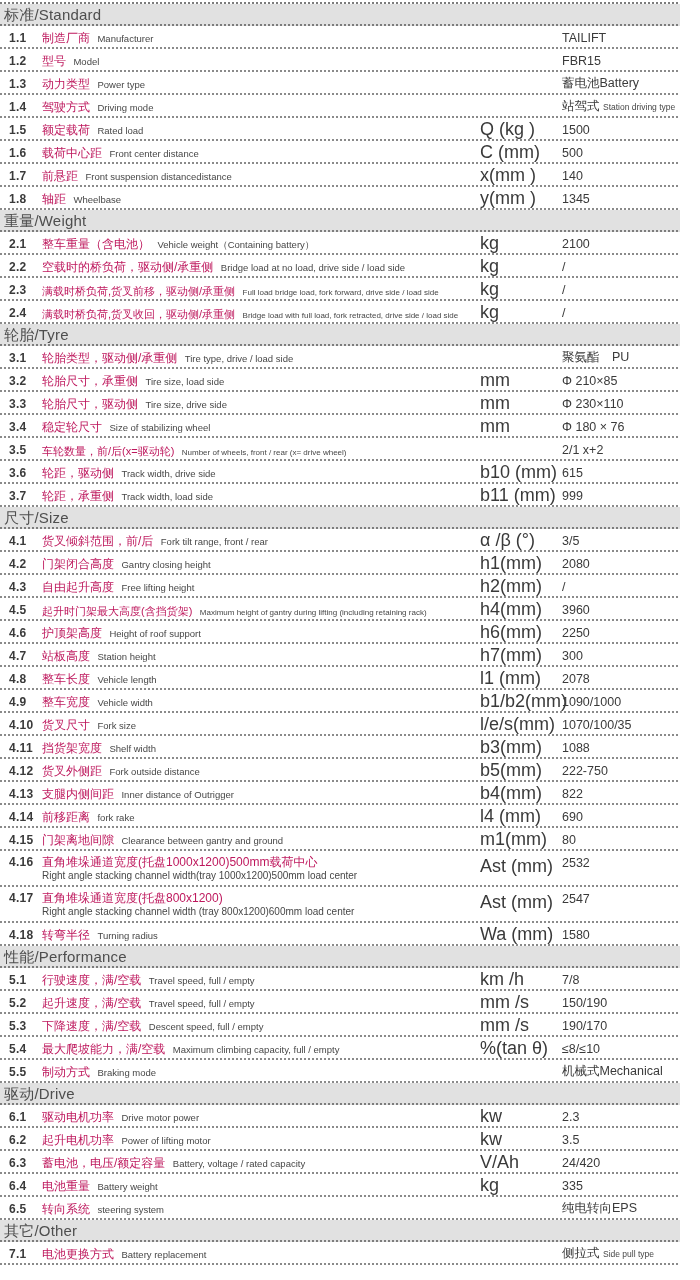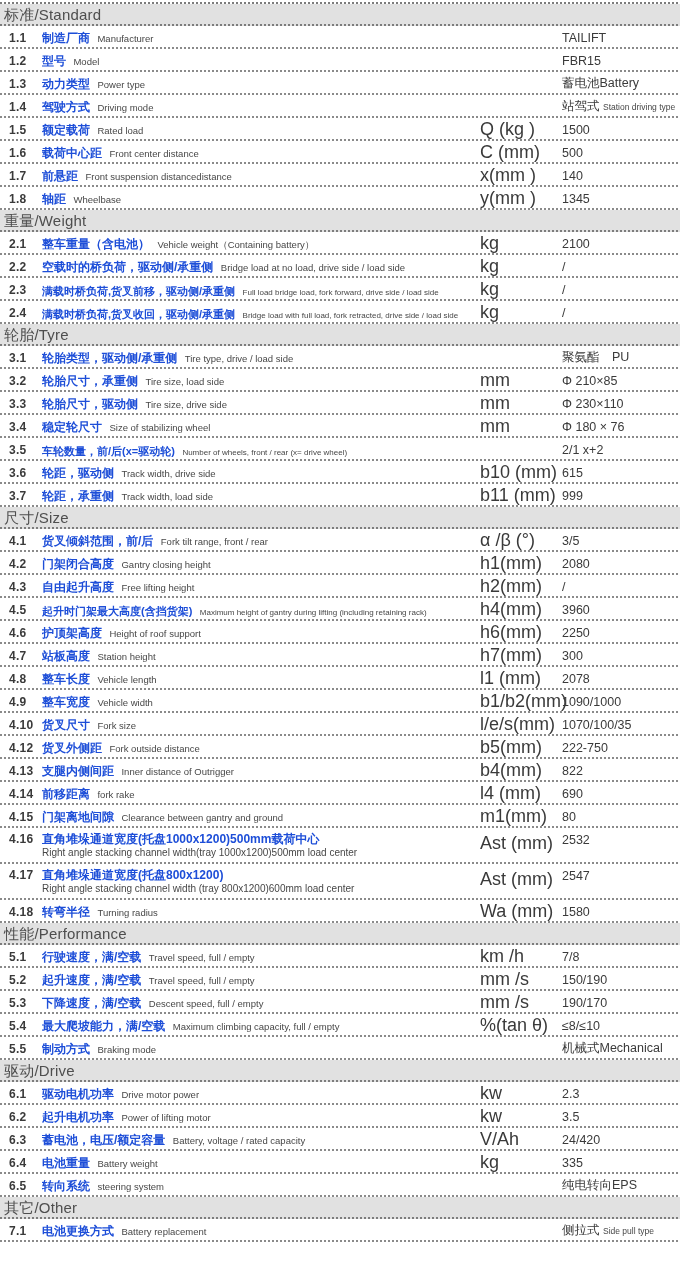--- a/index.html
+++ b/index.html
@@ -13,21 +13,21 @@
       background:repeating-linear-gradient(90deg,#7c7c7c 0 2px,transparent 2px 4px); }
   .section-title { font-size:15px; color:#4e4e4e; letter-spacing:0.2px; }
 
   .row { position:relative; display:flex; align-items:center; min-height:23px; box-sizing:border-box; }
   .row::after { content:""; position:absolute; left:0; right:0; bottom:0; height:2px;
       background:repeating-linear-gradient(90deg,#8a8a8a 0 2px,transparent 2px 4px); }
 
   .cell { display:block; }
   .num { flex:none; width:33px; padding-left:9px; font-size:12px; font-weight:700; color:#3a3a3a; letter-spacing:0.3px; }
   .label { flex:1 1 auto; min-width:0; white-space:nowrap; overflow:hidden; }
-  .zh { font-size:12px; font-weight:700; color:#1d4ed8; }
+  .zh { font-size:12px; font-weight:400; color:#be185d; }
   .en { font-size:9.5px; font-weight:400; color:#474747; margin-left:3px; }
   .compact .zh { font-size:11px; }
   .compact .en { font-size:8px; }
   .unit { flex:none; width:82px; font-size:18px; color:#3a3a3a; }
   .value { flex:none; width:118px; font-size:12.5px; color:#3a3a3a; white-space:nowrap; }
   .val-small { font-size:8.5px; color:#474747; }
 
   .row.multi { min-height:36px; align-items:flex-start; padding-top:4px;justify-content:space-between; }
   .row.multi .label { white-space:normal; }
   .row.multi .zh { display:block; line-height:15px; font-size:12px; }
@@ -425,20 +425,32 @@
       <span class="zh">货叉尺寸</span>
       <span class="en">Fork size</span>
     </span>
     <span class="cell unit">l/e/s(mm)</span>
     <span class="cell value">
       <span class="val-main">1070/100/35</span>
       <span class="val-small"></span>
     </span>
   </div>
 
+  <div class="row">
+    <span class="cell num">4.11</span>
+    <span class="cell label">
+      <span class="zh">挡货架宽度</span>
+      <span class="en">Shelf width</span>
+    </span>
+    <span class="cell unit">b3(mm)</span>
+    <span class="cell value">
+      <span class="val-main">1088</span>
+      <span class="val-small"></span>
+    </span>
+  </div>
 
   <div class="row">
     <span class="cell num">4.12</span>
     <span class="cell label">
       <span class="zh">货叉外侧距</span>
       <span class="en">Fork outside distance</span>
     </span>
     <span class="cell unit">b5(mm)</span>
     <span class="cell value">
       <span class="val-main">222-750</span>

